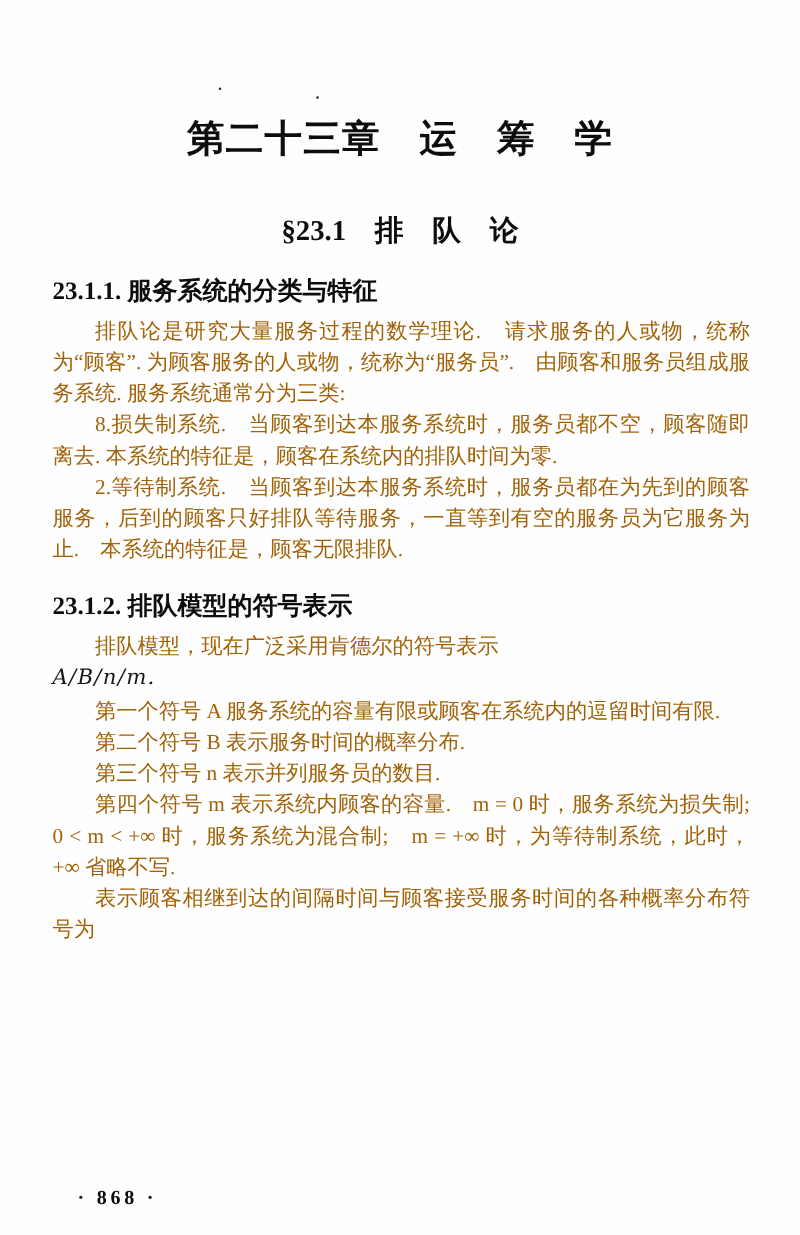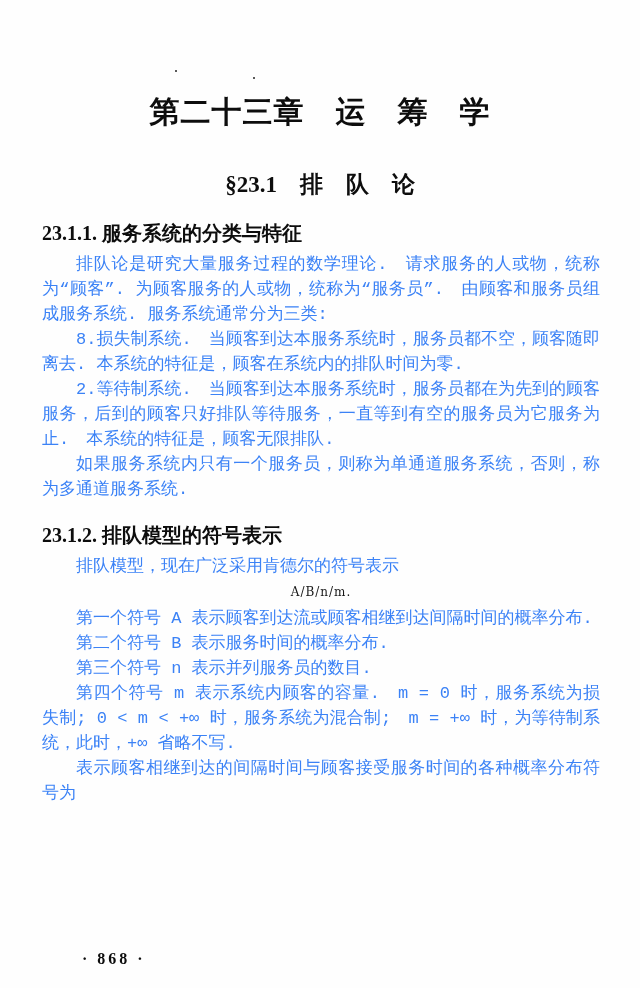--- a/index.html
+++ b/index.html
@@ -48,41 +48,39 @@
     font-weight: bold;
     line-height: 30px;
     color: #0d0d0d;
   }
   .content p {
     margin: 0;
     font-size: 17px;
     line-height: 25px;
     text-align: justify;
     text-indent: 2em;
-    color: #3b82f6;
-    font-family: Liberation Mono, monospace;
+    color: #a16207;
   }
   .formula {
     margin: 0;
-    font-size: 12px;
+    font-size: 17px;
     line-height: 27px;
-    text-align: center;
+    font-style: italic;
     font-family: "DejaVu Serif", serif;
     letter-spacing: 1px;
     color: #161616;
   }
   .page-footer {
     position: absolute;
     left: 62px;
     bottom: 20px;
     font-size: 16px;
     font-weight: bold;
     letter-spacing: 3px;
     color: #0d0d0d;
-    margin-left: 20px;
   }
 </style>
 </head>
 <body>
 
 <div class="page">
 
   <div class="speck" style="left:175px; top:70px; width:2px; height:2px;"></div>
   <div class="speck" style="left:253px; top:77px; width:2px; height:2px;"></div>
 
@@ -90,29 +88,28 @@
 
   <h2 class="section-title">§23.1　排　队　论</h2>
 
   <div class="content">
 
     <h3 class="subsection-heading">23.1.1. 服务系统的分类与特征</h3>
 
     <p>排队论是研究大量服务过程的数学理论.　请求服务的人或物，统称为“顾客”. 为顾客服务的人或物，统称为“服务员”.　由顾客和服务员组成服务系统. 服务系统通常分为三类:</p>
     <p>8.损失制系统.　当顾客到达本服务系统时，服务员都不空，顾客随即离去. 本系统的特征是，顾客在系统内的排队时间为零.</p>
     <p>2.等待制系统.　当顾客到达本服务系统时，服务员都在为先到的顾客服务，后到的顾客只好排队等待服务，一直等到有空的服务员为它服务为止.　本系统的特征是，顾客无限排队.</p>
-    <p>如果服务系统内只有一个服务员，则称为单通道服务系统，否则，称为多通道服务系统.</p>
 
     <h3 class="subsection-heading">23.1.2. 排队模型的符号表示</h3>
 
     <p>排队模型，现在广泛采用肯德尔的符号表示</p>
 
     <div class="formula">A/B/n/m.</div>
 
-    <p>第一个符号 A 表示顾客到达流或顾客相继到达间隔时间的概率分布.</p>
+    <p>第一个符号 A 服务系统的容量有限或顾客在系统内的逗留时间有限.</p>
     <p>第二个符号 B 表示服务时间的概率分布.</p>
     <p>第三个符号 n 表示并列服务员的数目.</p>
     <p>第四个符号 m 表示系统内顾客的容量.　m = 0 时，服务系统为损失制; 0 &lt; m &lt; +∞ 时，服务系统为混合制;　m = +∞ 时，为等待制系统，此时，+∞ 省略不写.</p>
     <p>表示顾客相继到达的间隔时间与顾客接受服务时间的各种概率分布符号为</p>
 
   </div>
 
   <div class="page-footer">· 868 ·</div>
 
 </div>

